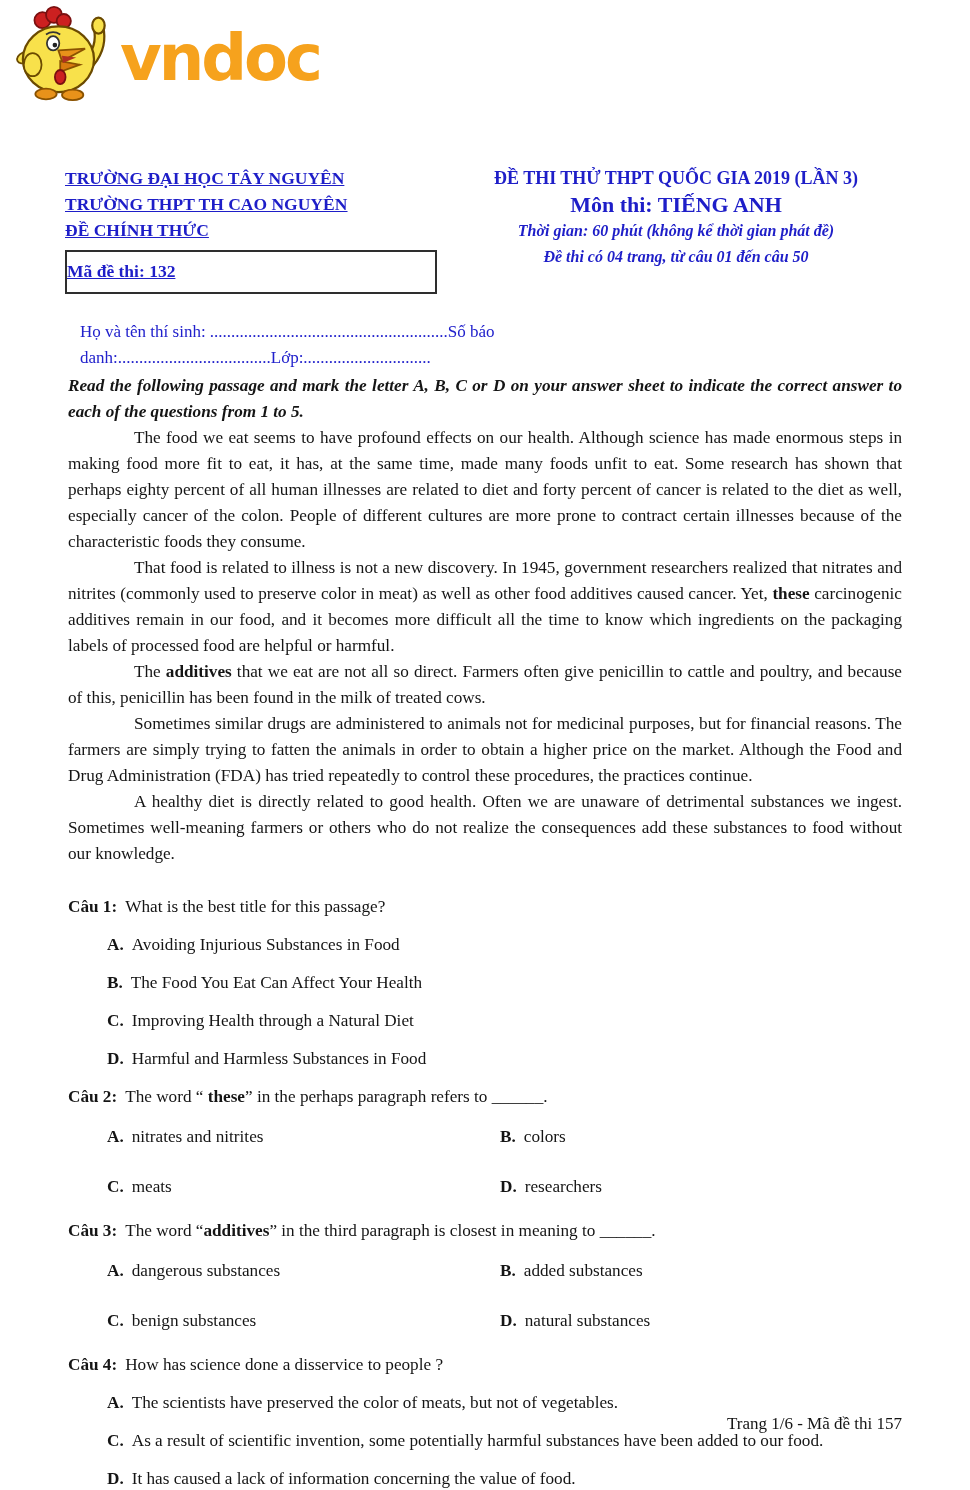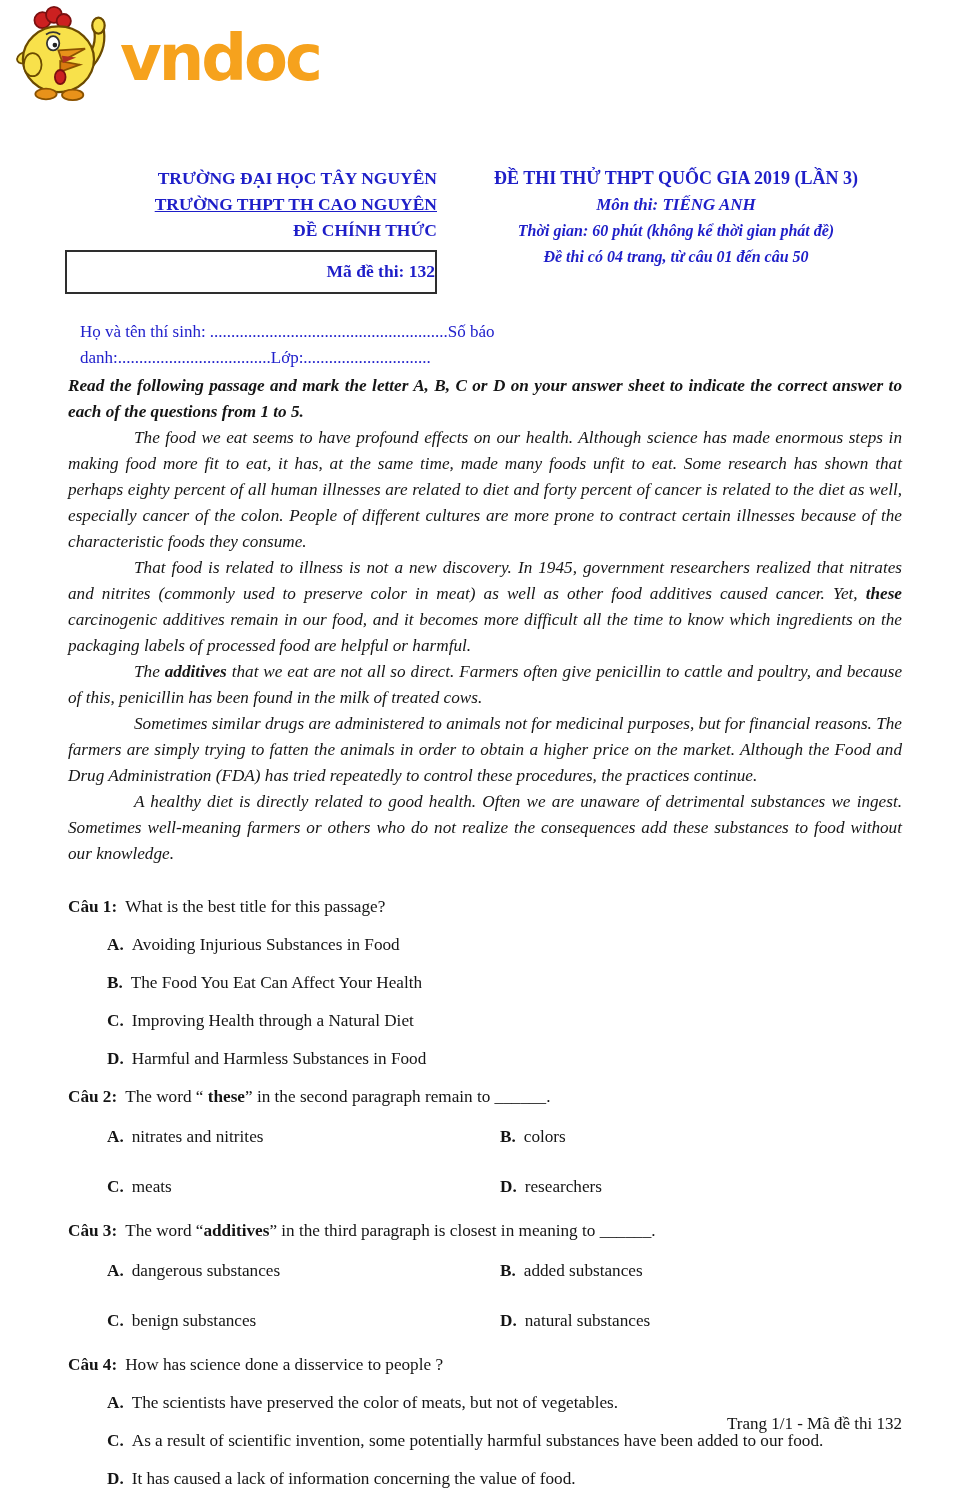--- a/index.html
+++ b/index.html
@@ -26,53 +26,53 @@
     line-height: 1;
     margin-left: 4px;
     margin-top: 8px;
   }
   
   .head-cols {
     display: flex;
     margin: 63px 65px 0 65px;
     color: #1e1ec8;
   }
-  .head-left { width: 372px; text-align: right; }
+  .head-left { width: 372px; text-align: left; text-decoration: underline; }
   .head-left .hl { font-weight: bold; font-size: 17.5px; line-height: 26px; }
   .head-left .underline { text-decoration: underline; }
   .ma-de-box {
     margin-top: 7px;
     border: 2px solid #2e2e2e;
     padding: 9px 0 10px 0;
     font-weight: bold;
     font-size: 17.5px;
   }
   .head-right { flex: 1; text-align: center; padding-left: 10px; }
   .head-right .hr1 { font-weight: bold; font-size: 18px; line-height: 27px; }
-  .head-right .hr2 { font-weight: bold; font-size: 17px; line-height: 26px; font-style: italic; }
+  .head-right .hr2 { font-weight: bold; font-size: 22px; line-height: 26px; }
   .head-right .hr-it { font-weight: bold; font-style: italic; font-size: 16px; line-height: 26px; }
   
   .student-info {
     margin: 25px 65px 0 80px;
     color: #2121cc;
     font-size: 17px;
     line-height: 26px;
   }
   
   .instruction {
     margin: 2px 68px 0 68px;
     font-weight: bold;
     font-style: italic;
     font-size: 17.2px;
     line-height: 26px;
     text-align: justify;
   }
   
   .passage { margin: 0 68px; font-size: 17.2px; line-height: 26px; text-align: justify; }
-  .passage p.para { margin: 0; text-indent: 66px; font-style: italic; }
+  .passage p.para { margin: 0; text-indent: 66px; }
   
   .questions { margin: 27px 68px 0 68px; font-size: 17.2px; line-height: 26px; }
   .question { margin-bottom: 6px; font-family: Liberation Serif, serif; }
   .q-head { margin: 2px 0; }
   .q-label { margin-right: 8px; }
   .opts p.opt { margin: 12px; }
   .opts .opt-letter { margin-right: 8px; }
   .opts.one-col .opt { padding-left: 27px; }
   .opts.two-col { display: grid; grid-template-columns: 393px 1fr; }
   .opts.two-col .opt { padding-left: 27px; }
@@ -163,21 +163,21 @@
       <div class="question">
         <p class="q-head"><b class="q-label">Câu 1:</b><span>What is the best title for this passage?</span></p>
         <div class="opts one-col">
           <p class="opt"><b class="opt-letter">A.</b>Avoiding Injurious Substances in Food</p>
           <p class="opt"><b class="opt-letter">B.</b>The Food You Eat Can Affect Your Health</p>
           <p class="opt"><b class="opt-letter">C.</b>Improving Health through a Natural Diet</p>
           <p class="opt"><b class="opt-letter">D.</b>Harmful and Harmless Substances in Food</p>
         </div>
       </div>
       <div class="question">
-        <p class="q-head"><b class="q-label">Câu 2:</b><span>The word “ </span><b>these</b><span>” in the second paragraph remain to ______.</span></p>
+        <p class="q-head"><b class="q-label">Câu 2:</b><span>The word “ </span><b>these</b><span>” in the perhaps paragraph refers to ______.</span></p>
         <div class="opts two-col">
           <p class="opt"><b class="opt-letter">A.</b>nitrates and nitrites</p>
           <p class="opt"><b class="opt-letter">B.</b>colors</p>
           <p class="opt"><b class="opt-letter">C.</b>meats</p>
           <p class="opt"><b class="opt-letter">D.</b>researchers</p>
         </div>
       </div>
       <div class="question">
         <p class="q-head"><b class="q-label">Câu 3:</b><span>The word “</span><b>additives</b><span>” in the third paragraph is closest in meaning to ______.</span></p>
         <div class="opts two-col">
@@ -193,15 +193,15 @@
           <p class="opt"><b class="opt-letter">A.</b>The scientists have preserved the color of meats, but not of vegetables.</p>
           <p class="opt"><b class="opt-letter">C.</b>As a result of scientific invention, some potentially harmful substances have been added to our food.</p>
           <p class="opt"><b class="opt-letter">D.</b>It has caused a lack of information concerning the value of food.</p>
         </div>
       </div>
       <div class="question">
         <p class="q-head"><b class="q-label">Câu 5:</b><span>All of the following statements are true EXCEPT ______.</span></p>
       </div>
     </div>
 
-  <div class="footer">Trang 1/1 - Mã đề thi 132</div>
+  <div class="footer">Trang 1/6 - Mã đề thi 157</div>
 
 </div>
 
 </body></html>

